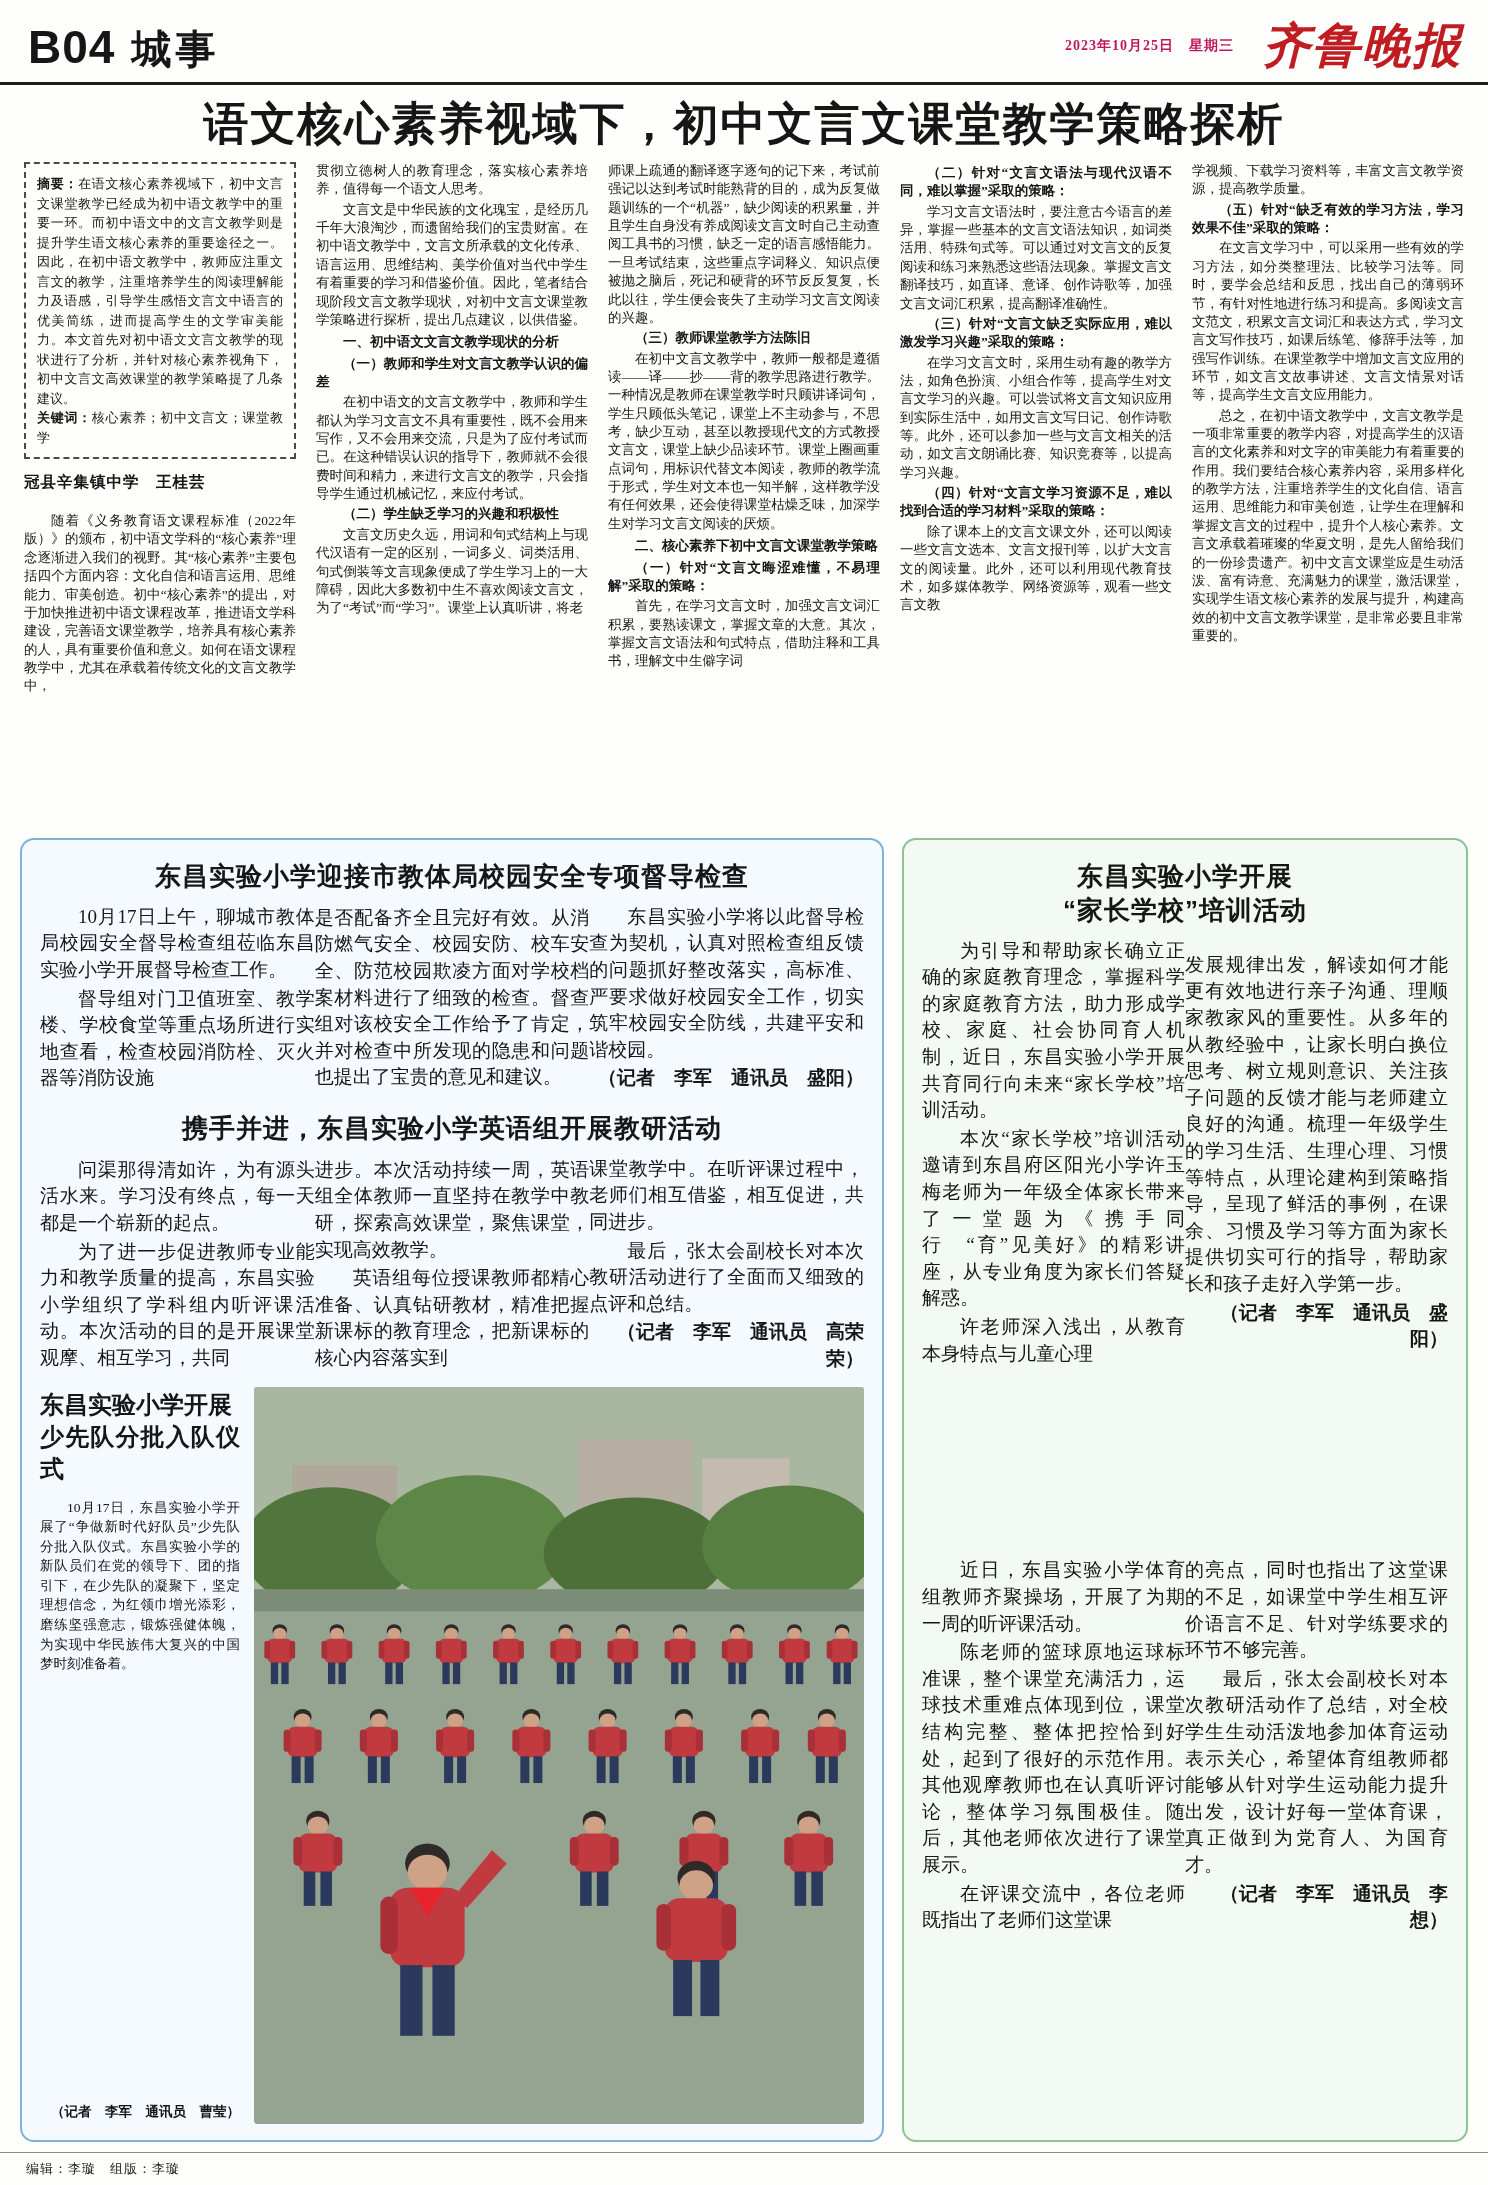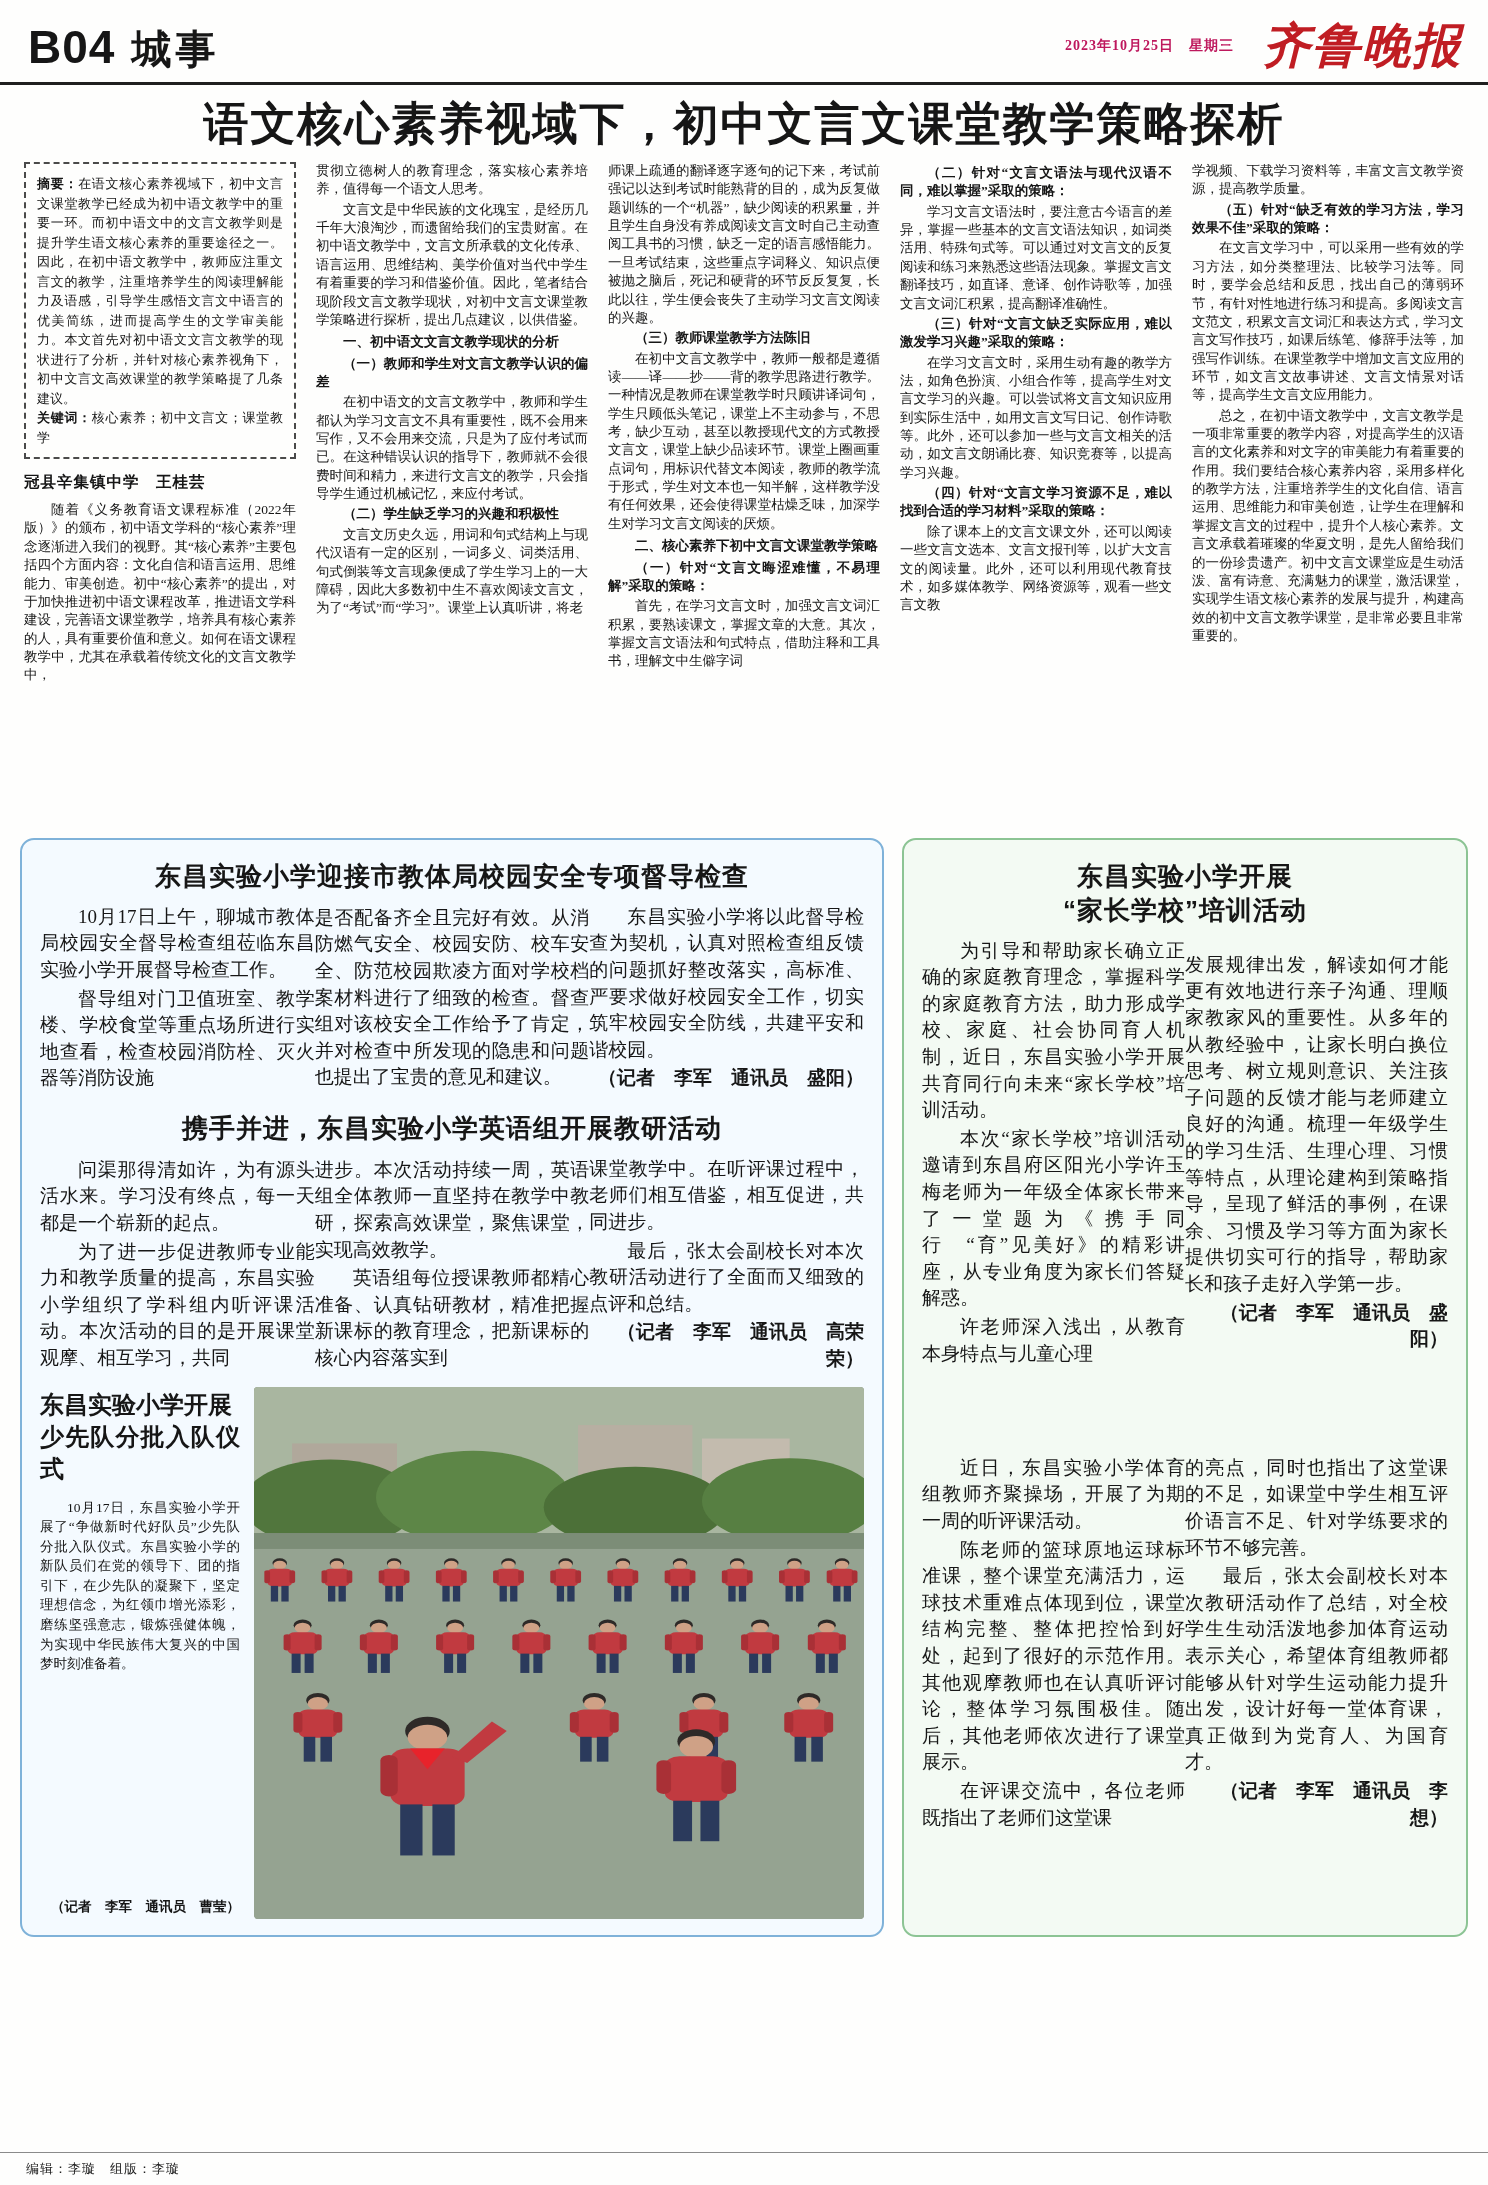--- a/index.html
+++ b/index.html
@@ -20,29 +20,29 @@
   .main-title{position:absolute;top:94px;left:0;width:100%;margin:0;text-align:center;
               font-family:"Liberation Sans","DejaVu Sans",sans-serif;
               font-size:45px;font-weight:900;letter-spacing:2px;}
   
   .main-cols{position:absolute;top:162px;left:24px;width:1440px;height:648px;
              display:flex;gap:20px;overflow:hidden;}
   .mcol{flex:1;min-width:0;font-size:13.5px;line-height:1.36;text-align:justify;overflow:hidden;}
   .abstract-box{border:2px dashed #4a4a4a;padding:10px 11px;font-size:13px;line-height:1.5;margin-bottom:12px;}
   .abs-p{margin:0;}
   .abs-label{font-weight:bold;}
-  .byline{font-weight:bold;font-size:15.5px;letter-spacing:1px;margin:8px 0 9px;}
+  .byline{font-weight:bold;font-size:15.5px;letter-spacing:1px;margin:8px 0 20px;}
   .para{margin:0 0 2px;}
   .para.p{text-indent:2em;}
   .para.cont{text-indent:0;}
   .para.h2{font-weight:bold;text-indent:2em;margin:4px 0 3px;}
   .para.h3{font-weight:bold;text-indent:2em;margin:2px 0;}
   .para.sig{font-weight:bold;text-align:right;text-indent:0;margin-top:6px;}
   
-  .box{position:absolute;top:838px;height:1099px;box-sizing:border-box;border-radius:14px;
+  .box{position:absolute;top:838px;height:1304px;box-sizing:border-box;border-radius:14px;
        padding:16px 18px;display:flex;flex-direction:column;overflow:hidden;}
   .box-blue{left:20px;width:864px;border:2px solid #7fb2d9;background:#f4faff;}
   .box-green{left:902px;width:566px;border:2px solid #8cc494;background:#f3faf3;}
   .box-title{margin:4px 0 10px;text-align:center;font-family:"Liberation Sans","DejaVu Sans",sans-serif;
              font-size:26px;font-weight:900;letter-spacing:1px;line-height:1.3;}
   .box-title.mt{margin-top:18px;}
   .cols{display:flex;font-size:19px;line-height:1.4;text-align:justify;align-items:center;}
   .cols .col{flex:1;min-width:0;overflow:hidden;}
   .grow{flex:1;min-height:0;}
   .bottom-row{flex:1;min-height:0;display:flex;gap:14px;margin-top:12px;}

